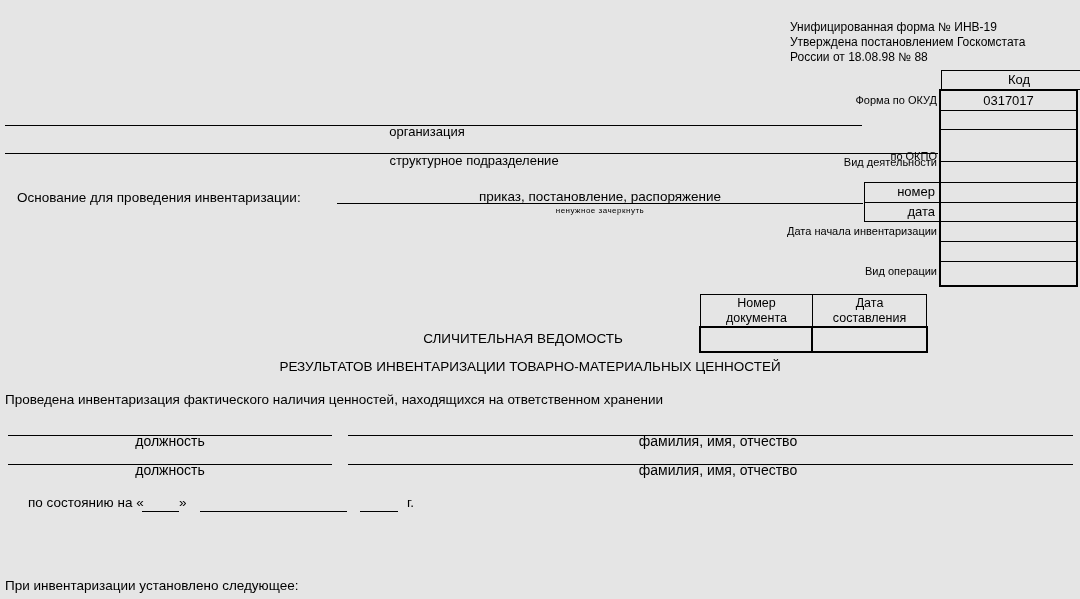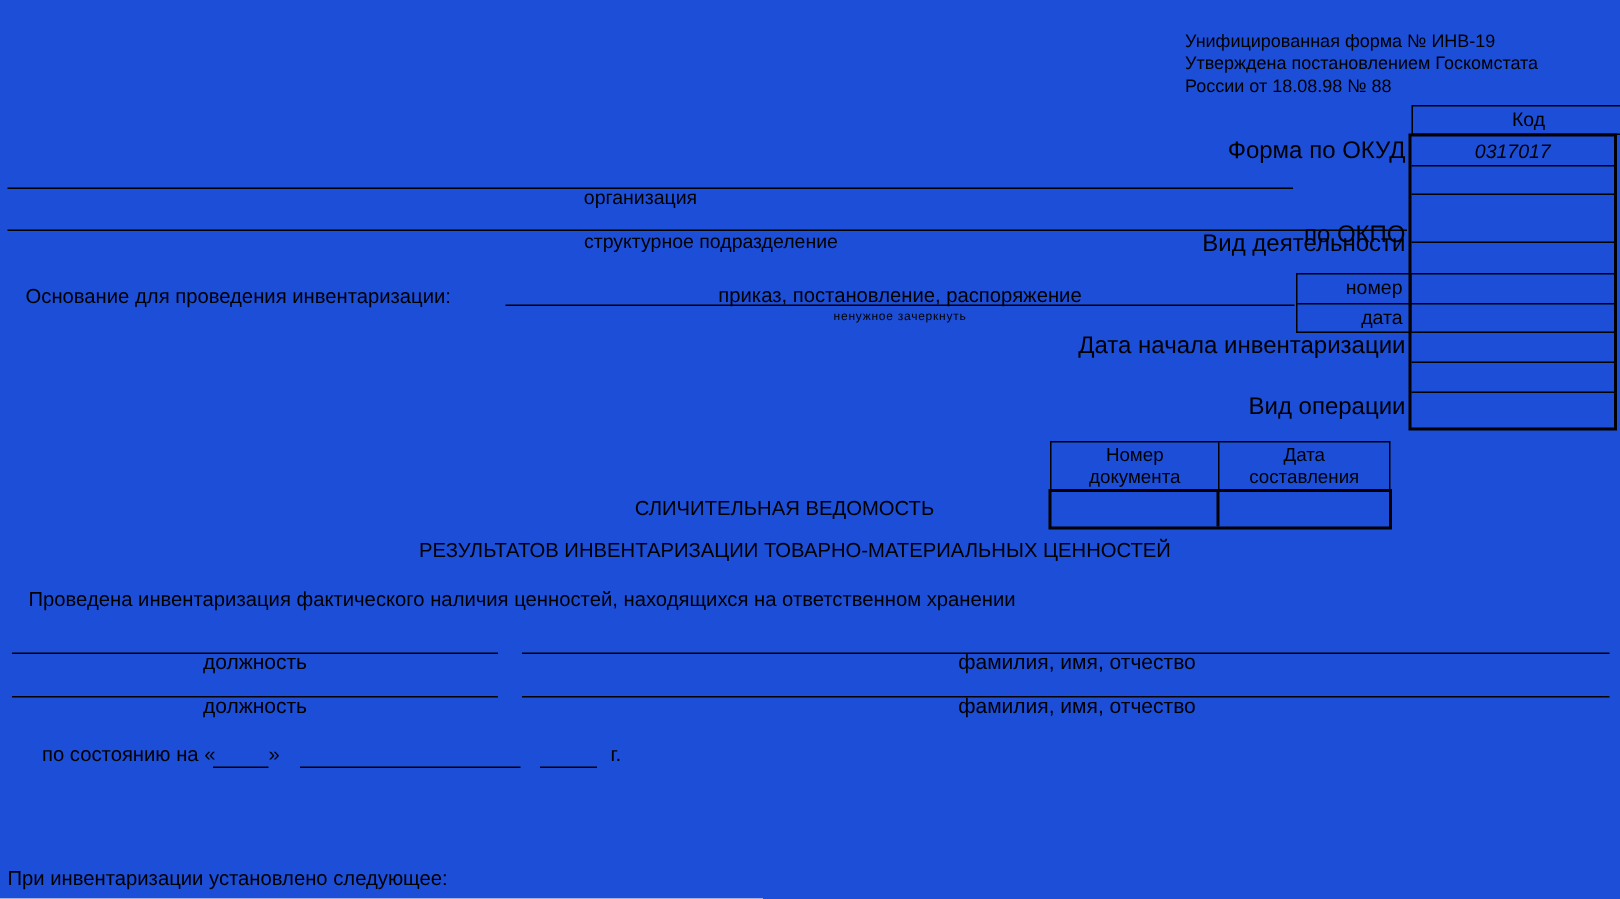--- a/index.html
+++ b/index.html
@@ -1,36 +1,36 @@
 <!DOCTYPE html>
 <html><head>
 <meta charset="utf-8">
 <style>
   * { margin:0; padding:0; box-sizing:border-box; }
   html,body { background:#fff; }
   .page {
-    position:relative; width:1080px; height:599px; background:#1d4ed8;
+    position:relative; width:1080px; height:599px; background:#e5e5e5;
     font-family:"Liberation Sans", sans-serif; color:#000; overflow:hidden;
   }
   .abs { position:absolute; }
   .t   { font-size:13.5px; line-height:15px; white-space:nowrap; }
   .rlabel { position:absolute; left:500px; width:437px; text-align:right;
-            font-size:16px; white-space:nowrap; }
+            font-size:11px; white-space:nowrap; }
   .cap9  { position:absolute; font-size:13px;   line-height:10px; text-align:center; color:#000; }
   .cap85 { position:absolute; font-size:14px; line-height:9px;  text-align:center; }
   .cap8  { position:absolute; font-size:8px;   line-height:9px;  text-align:center; letter-spacing:.5px; }
   .hline { position:absolute; height:2px; border-bottom:1px solid #000; }
   .title { position:absolute; font-weight:normal; font-size:13.5px; text-align:center; white-space:nowrap; }
   .note-line { font-size:12px; line-height:15px; white-space:nowrap; }
 
   
   .code-header { position:absolute; left:941px; top:70px; width:156px; height:20px;
                  border:1px solid #000; text-align:center; font-size:13px; line-height:18px; }
   .code-body { position:absolute; left:939px; top:89px; width:139px; height:198px;
-               border:2px solid #000;font-style:italic; }
+               border:2px solid #000; }
   .code-row { width:100%; border-top:1px solid #000; text-align:center; font-size:13px; }
   .code-row:first-child { border-top:none; }
 
   
   .nd-box { position:absolute; left:864px; top:182px; width:77px; height:40px; border:1px solid #000; }
   .nd-row { width:100%; height:19px; text-align:right; padding-right:5px;
             font-size:13px; line-height:18px; }
   .nd-row + .nd-row { border-top:1px solid #000; height:19px; line-height:17px; }
 
   
@@ -100,21 +100,21 @@
     </div>
   </div>
   <div class="doc-body">
     <div class="c1"></div>
     <div class="c2"></div>
   </div>
 
   <div class="title" style="left:0; top:331px; width:1046px;">СЛИЧИТЕЛЬНАЯ ВЕДОМОСТЬ</div>
   <div class="title" style="left:0; top:359px; width:1060px;">РЕЗУЛЬТАТОВ ИНВЕНТАРИЗАЦИИ ТОВАРНО-МАТЕРИАЛЬНЫХ ЦЕННОСТЕЙ</div>
 
-  <div class="t abs" style="left:5px; top:392px;margin-left:14px;">Проведена инвентаризация фактического наличия ценностей, находящихся на ответственном хранении</div>
+  <div class="t abs" style="left:5px; top:392px;">Проведена инвентаризация фактического наличия ценностей, находящихся на ответственном хранении</div>
 
   <div class="hline" style="left:8px;   top:434px; width:324px;"></div>
   <div class="hline" style="left:348px; top:434px; width:725px;"></div>
   <div class="cap85" style="left:20px;  top:437px; width:300px;">должность</div>
   <div class="cap85" style="left:565px; top:437px; width:306px;">фамилия, имя, отчество</div>
 
   <div class="hline" style="left:8px;   top:463px; width:324px;"></div>
   <div class="hline" style="left:348px; top:463px; width:725px;"></div>
   <div class="cap85" style="left:20px;  top:466px; width:300px;">должность</div>
   <div class="cap85" style="left:565px; top:466px; width:306px;">фамилия, имя, отчество</div>

